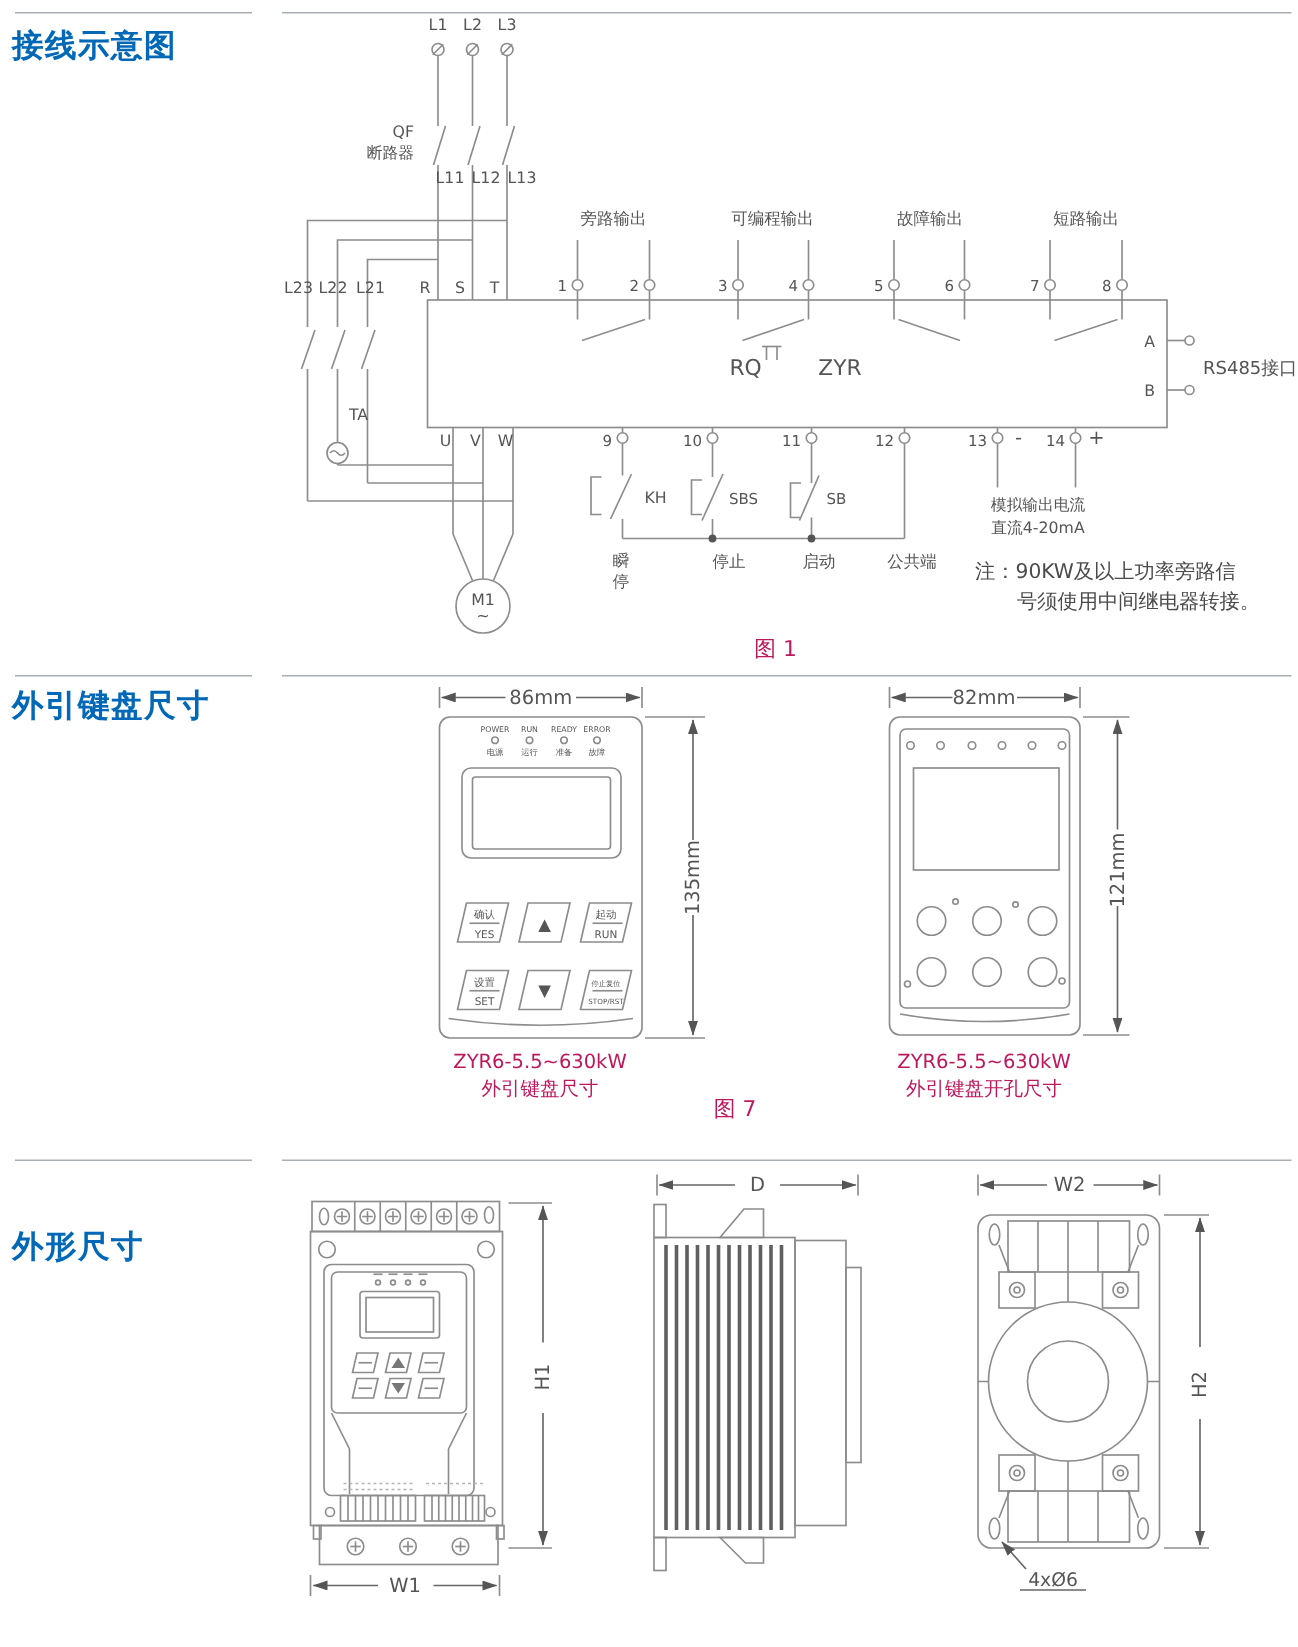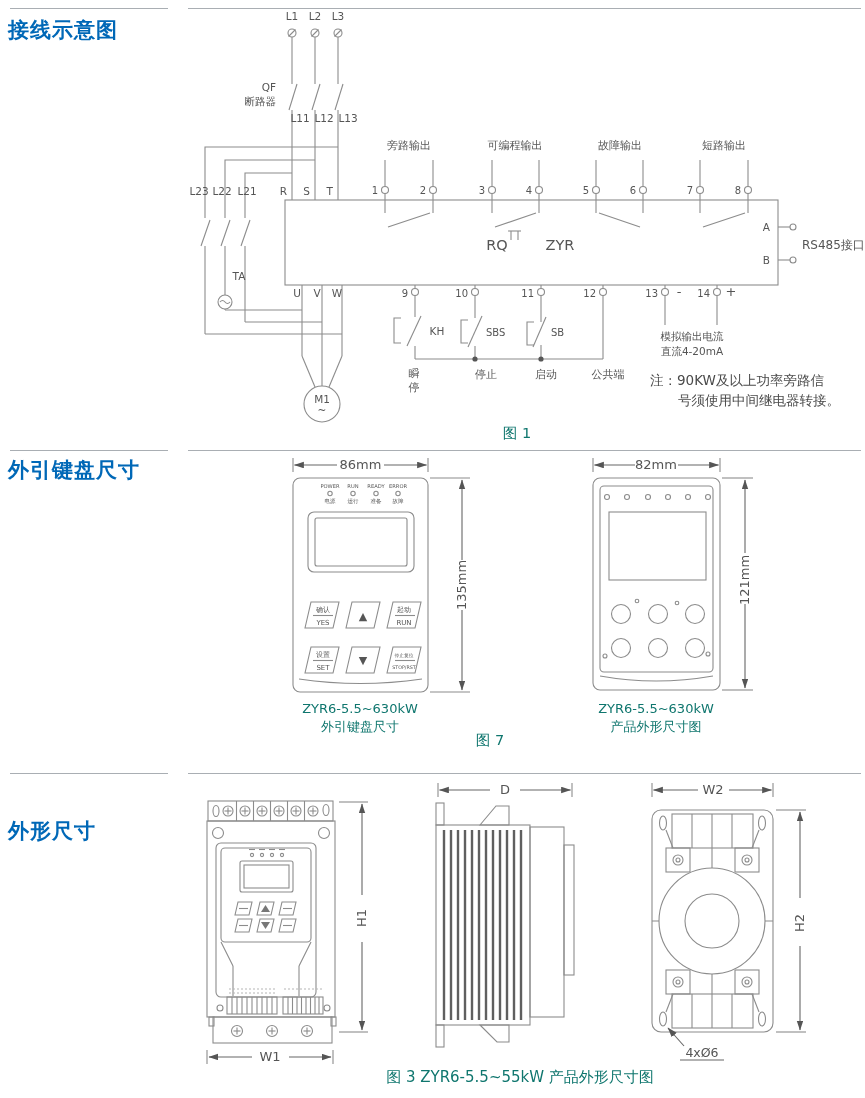--- a/index.html
+++ b/index.html
@@ -2,21 +2,21 @@
 <html><head>
 <meta charset="utf-8">
 <style>
   html,body{margin:0;padding:0;background:#fff;}
   .page{position:relative;width:865px;height:1098px;background:#fff;overflow:hidden;
         font-family:"DejaVu Sans","Liberation Sans",sans-serif;color:#4a4a4a;padding-left:32px;}
   .rule{position:absolute;height:1px;background:#a9aeb3;}
   .sec-title{position:absolute;left:8px;margin:0;font-size:21px;font-weight:700;
              color:#0068b7;letter-spacing:1px;}
   svg{position:absolute;left:0;font-family:"DejaVu Sans","Liberation Sans",sans-serif;}
-  .cap{position:absolute;color:#0f766e;text-align:center;line-height:18px;}
+  .cap{position:absolute;color:#be185d;text-align:center;line-height:18px;}
   .cap-sm{font-size:13px;}
   .cap-fig{font-size:14.5px;}
 </style>
 </head>
 <body>
 
 <div class="page">
 
   <div class="rule" style="top:8px;left:10px;width:158px;"></div>
   <div class="rule" style="top:8px;left:188px;width:673px;"></div>
@@ -315,21 +315,21 @@
       <line x1="745" y1="604" x2="745" y2="688" marker-end="url(#ah2)" stroke="#666"></line>
     </g>
     <g fill="#555" text-anchor="middle">
       <text x="656" y="469" font-size="13">82mm</text>
       <text x="749" y="580" font-size="13" transform="rotate(-90 749 580)">121mm</text>
     </g>
   </svg>
   <div class="cap cap-sm" style="top:700px;left:285px;width:150px;">ZYR6-5.5~630kW</div>
   <div class="cap cap-sm" style="top:718px;left:285px;width:150px;">外引键盘尺寸</div>
   <div class="cap cap-sm" style="top:700px;left:581px;width:150px;">ZYR6-5.5~630kW</div>
-  <div class="cap cap-sm" style="top:718px;left:581px;width:150px;">产品外形尺寸图</div>
+  <div class="cap cap-sm" style="top:718px;left:581px;width:150px;">外引键盘开孔尺寸</div>
   <div class="cap cap-fig" style="top:731px;left:440px;width:100px;">图 7</div>
 
   <svg style="top:765px;" width="865" height="333" viewBox="0 765 865 333">
     <defs>
       <marker id="ah3" orient="auto" markerWidth="10" markerHeight="8" refX="8.5" refY="3">
         <path d="M0,0 L9,3 L0,6 z" fill="#555"></path>
       </marker>
     </defs>
 
     <g stroke="#8c8c8c" fill="none" stroke-width="1.1">
@@ -523,15 +523,14 @@
     </g>
     <g fill="#555" text-anchor="middle">
       <text x="366" y="918" font-size="13" transform="rotate(-90 366 918)">H1</text>
       <text x="270" y="1061" font-size="13">W1</text>
       <text x="505" y="794" font-size="13">D</text>
       <text x="713" y="794" font-size="13">W2</text>
       <text x="804" y="923" font-size="13" transform="rotate(-90 804 923)">H2</text>
       <text x="702" y="1057" font-size="12.5">4xØ6</text>
     </g>
   </svg>
-  <div class="cap" style="top:1068px;left:270px;width:500px;font-size:15px;">图 3  ZYR6-5.5~55kW 产品外形尺寸图</div>
 
 </div>
 
 </body></html>

